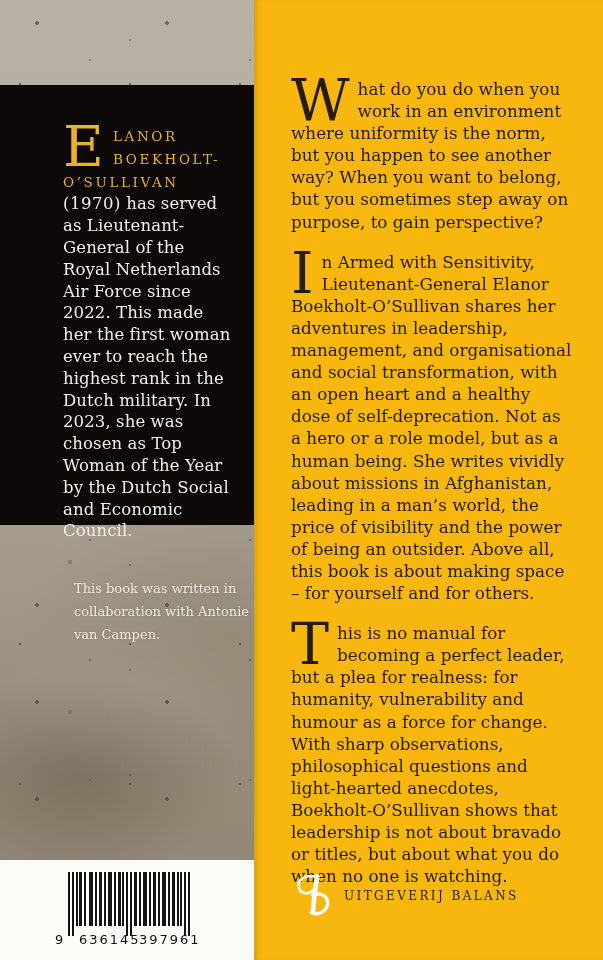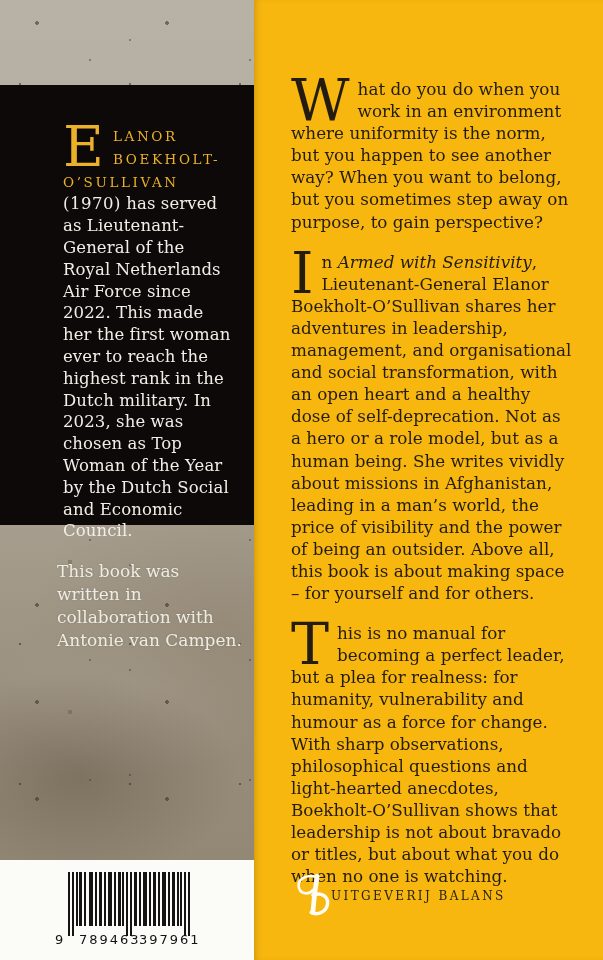--- a/index.html
+++ b/index.html
@@ -38,22 +38,22 @@
     float:left;font-size:56px;line-height:40px;margin:2px 9px 0 0;
     color:#ebb128;
   }
   .sc{
     color:#ebb128;font-size:13.5px;letter-spacing:2.6px;line-height:21.8px;
   }
   .year{color:#f1eee7;font-size:16.5px;letter-spacing:.5px;}
 
   
   .collab{
-    position:absolute;left:57px;top:560px;width:188px;margin:0;
-    color:#efece4;font-size:17px;line-height:23px;
+    position:absolute;left:57px;top:560px;width:188px;margin:17px;
+    color:#efece4;font-size:13px;line-height:23px;
     text-shadow:0 0 2px rgba(90,82,70,.35);
   }
 
   
   .barcode-box{
     position:absolute;left:0;top:860px;width:256px;height:100px;
     background:#fbfbf8;
   }
   .barcode-svg{position:absolute;left:68px;top:12px;}
   .barcode-digit{
@@ -72,25 +72,25 @@
   }
   .back-copy{
     position:absolute;left:37px;top:78px;width:282px;
     color:#241d0f;font-size:16.8px;line-height:22.1px;
   }
   .back-copy p{margin:0 0 18px 0;}
   .back-copy p:last-child{margin-bottom:0;}
   .dropcap{
     float:left;font-size:57px;line-height:40px;margin:2px 8px 0 0;color:#241d0f;
   }
-  .italic{font-style:italic;margin-top:7px;}
+  .italic{margin-top:7px;}
 
   
   .publisher{
-    position:absolute;left:39px;top:872px;display:flex;align-items:center;
+    position:absolute;left:39px;top:872px;display:flex;align-items:center;gap:13px;
   }
   .publisher-name{
     font-size:12px;letter-spacing:2.4px;color:#2a2314;
   }
 </style>
 </head>
 <body>
 
 <div id="stage">
 
@@ -134,21 +134,21 @@
         <rect x="94" y="0" width="4" height="54"></rect>
           <rect x="100" y="0" width="2" height="54"></rect>
         <rect x="104" y="0" width="3" height="54"></rect>
           <rect x="109" y="0" width="2" height="54"></rect>
         <rect x="112" y="0" width="2" height="54"></rect>
         <rect x="116" y="0" width="2" height="64"></rect>
           <rect x="120" y="0" width="2" height="64"></rect>
       </g>
     </svg>
     <p class="barcode-digit bd1">9</p>
-    <p class="barcode-digit bd2">789463</p>
+    <p class="barcode-digit bd2">636145</p>
     <p class="barcode-digit bd3">397961</p>
   </div>
 
   <div class="yellow-panel">
 
     <div class="back-copy">
       <p>
         <span class="dropcap">W</span><span>hat do you do when you work in an environment where uniformity is the norm, but you happen to see another way? When you want to belong, but you sometimes step away on purpose, to gain perspective?</span>
       </p>
       <p>

